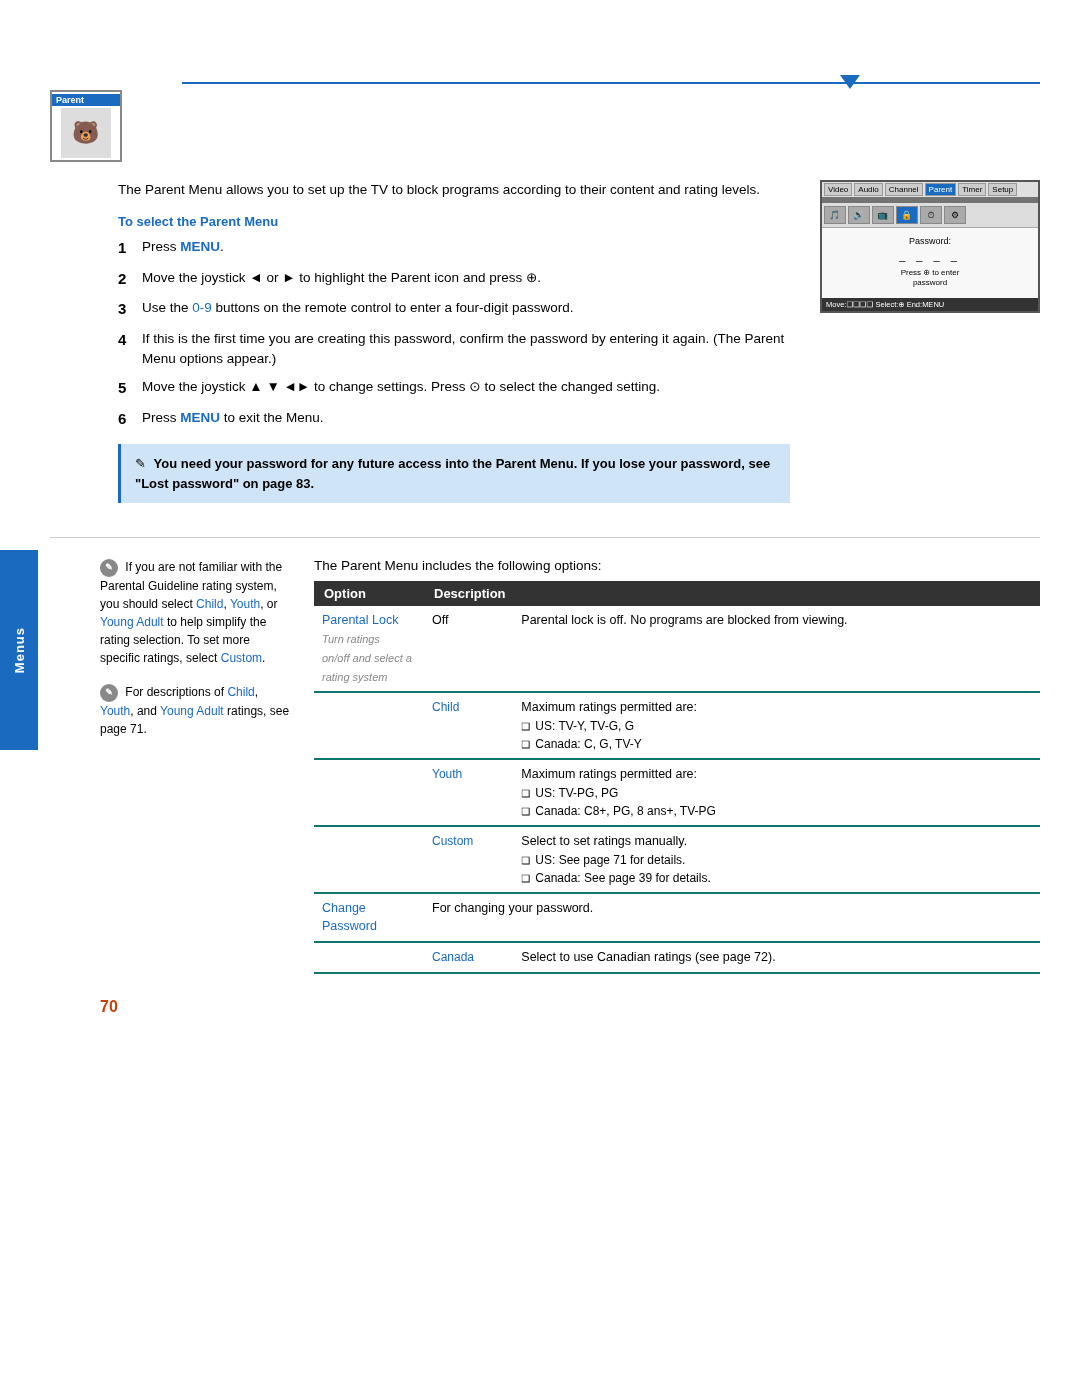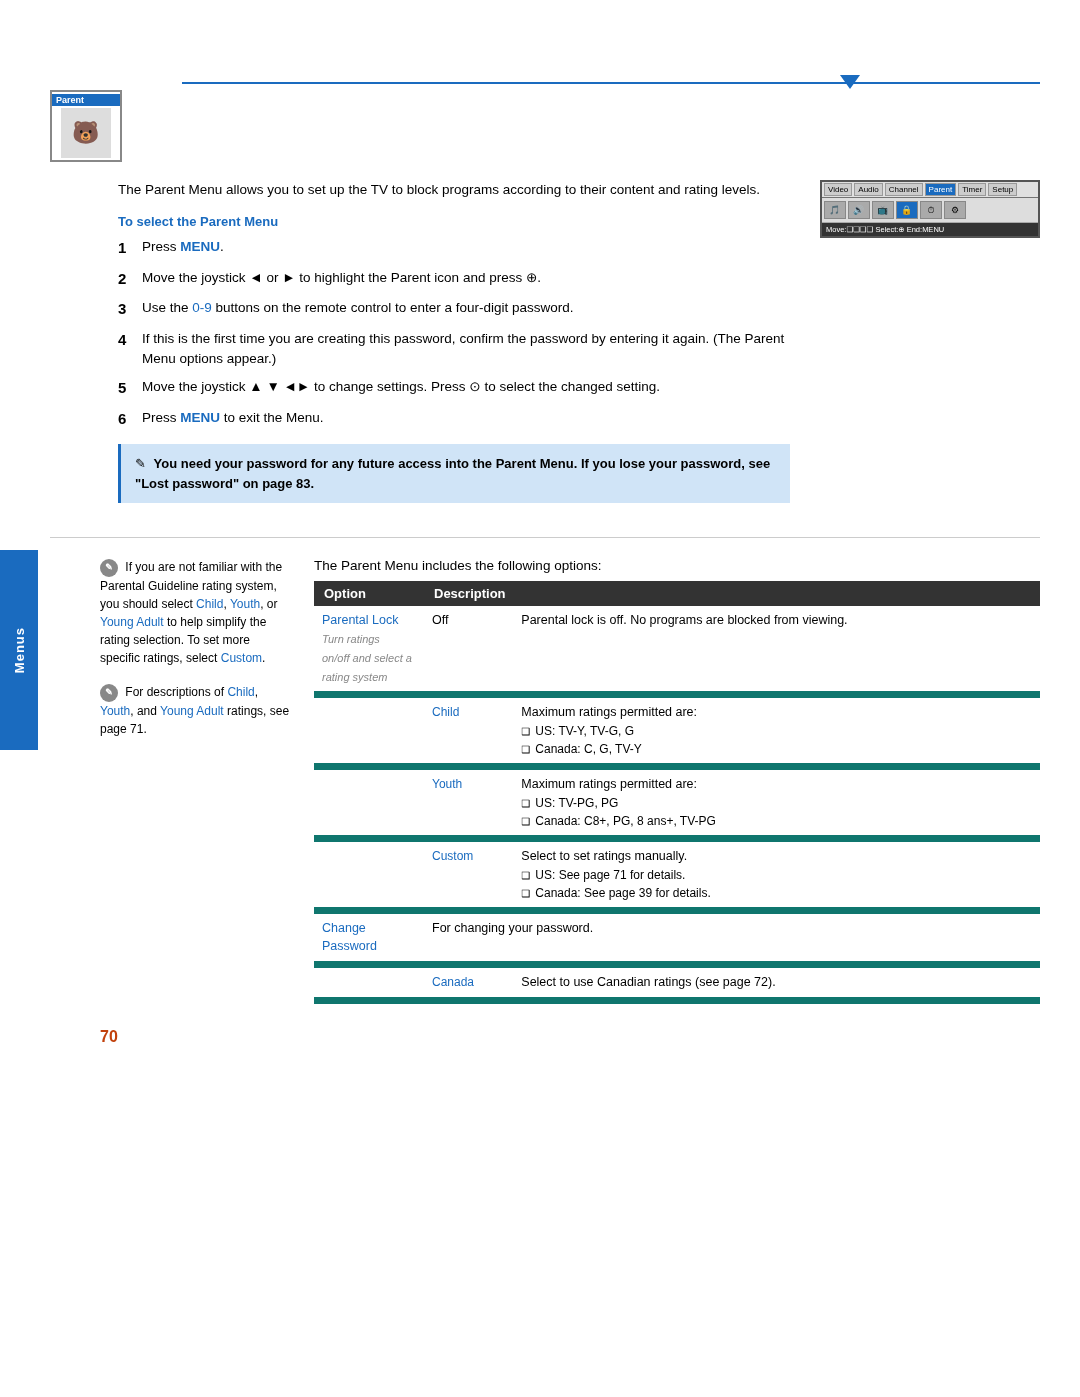--- a/index.html
+++ b/index.html
@@ -163,21 +163,21 @@
 
     
     .tv-screen {
       border: 2px solid #555;
       font-size: 9px;
       background: #f0f0f0;
     }
     .tv-menu-bar {
       display: flex;
       background: #e0e0e0;
-      border-bottom: 1px solid #737373;
+      border-bottom: 6px solid #737373;
       padding: 1px 2px;
       gap: 2px;
     }
     .tv-menu-item {
       font-size: 8px;
       padding: 1px 3px;
       background: #ccc;
       border: 1px solid #999;
     }
     .tv-menu-item.active {
@@ -313,21 +313,21 @@
       background: #333;
       color: #fff;
     }
     .options-table thead th {
       padding: 5px 10px;
       text-align: left;
       font-weight: bold;
       font-size: 13px;
     }
     .options-table tbody tr {
-      border-bottom: 7px solid #0f766e;
+      border-bottom: 2px solid #0f766e;
     }
     .options-table tbody td {
       padding: 5px 8px;
       vertical-align: top;
       font-size: 12.5px;
       line-height: 1.5;
     }
     .options-table tbody td:first-child {
       color: #1a6bbf;
       font-size: 12.5px;
@@ -443,20 +443,25 @@
           <span class="tv-menu-item">Setup</span>
         </div>
         <div class="tv-icons-row">
           <div class="tv-icon-box">🎵</div>
           <div class="tv-icon-box">🔊</div>
           <div class="tv-icon-box">📺</div>
           <div class="tv-icon-box active">🔒</div>
           <div class="tv-icon-box">⏱</div>
           <div class="tv-icon-box">⚙</div>
         </div>
+        <div class="tv-body">
+          <div class="tv-password-label">Password:</div>
+          <div class="tv-dashes">_ _ _ _</div>
+          <div class="tv-press-text">Press ⊕ to enter<br>password</div>
+        </div>
         <div class="tv-footer">
           <span>Move:❑❑❑❑  Select:⊕  End:MENU</span>
         </div>
       </div>
     </div>
   </div>
 
   <hr class="section-divider">
 
   <div class="bottom-section">

